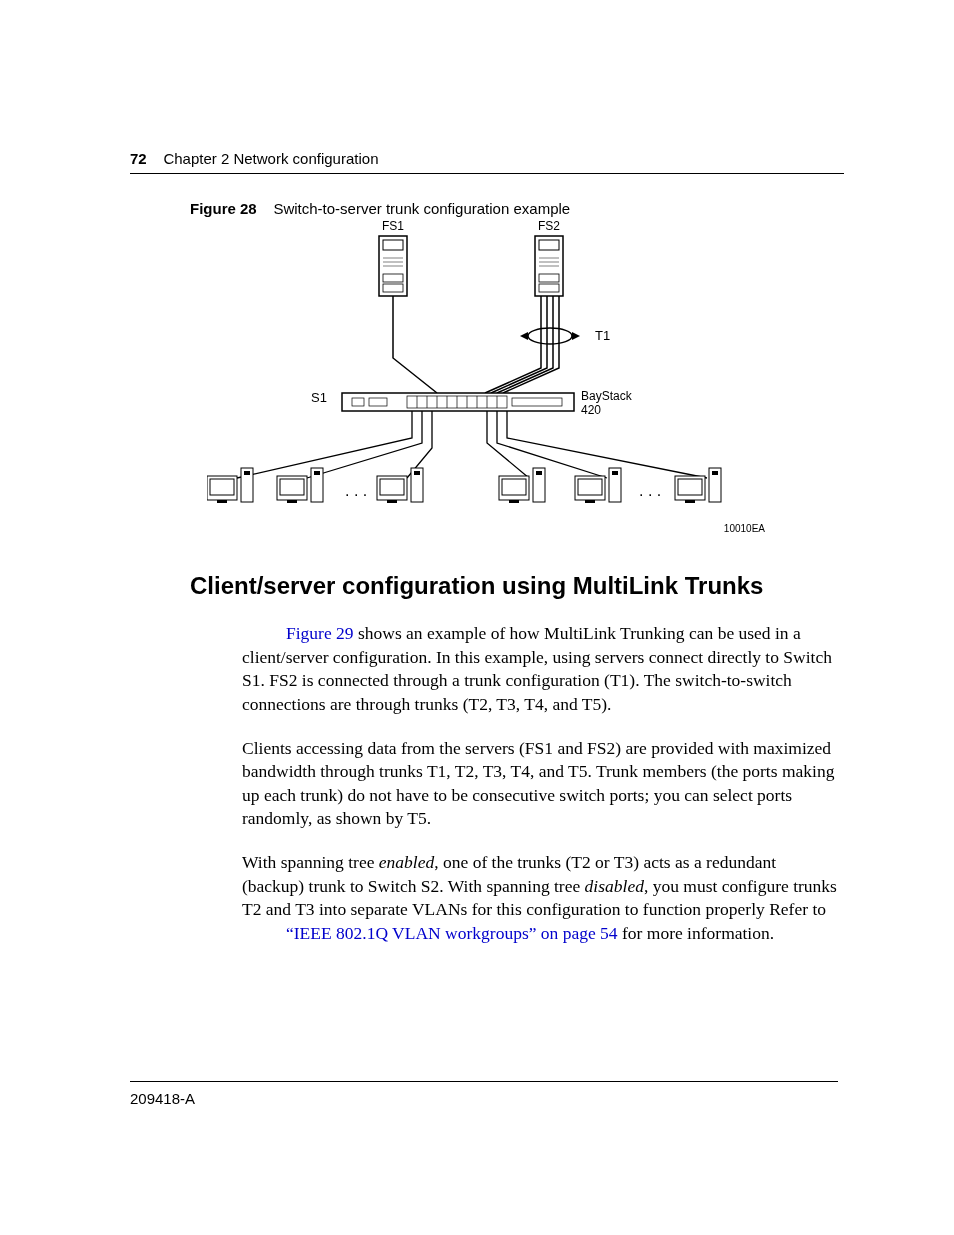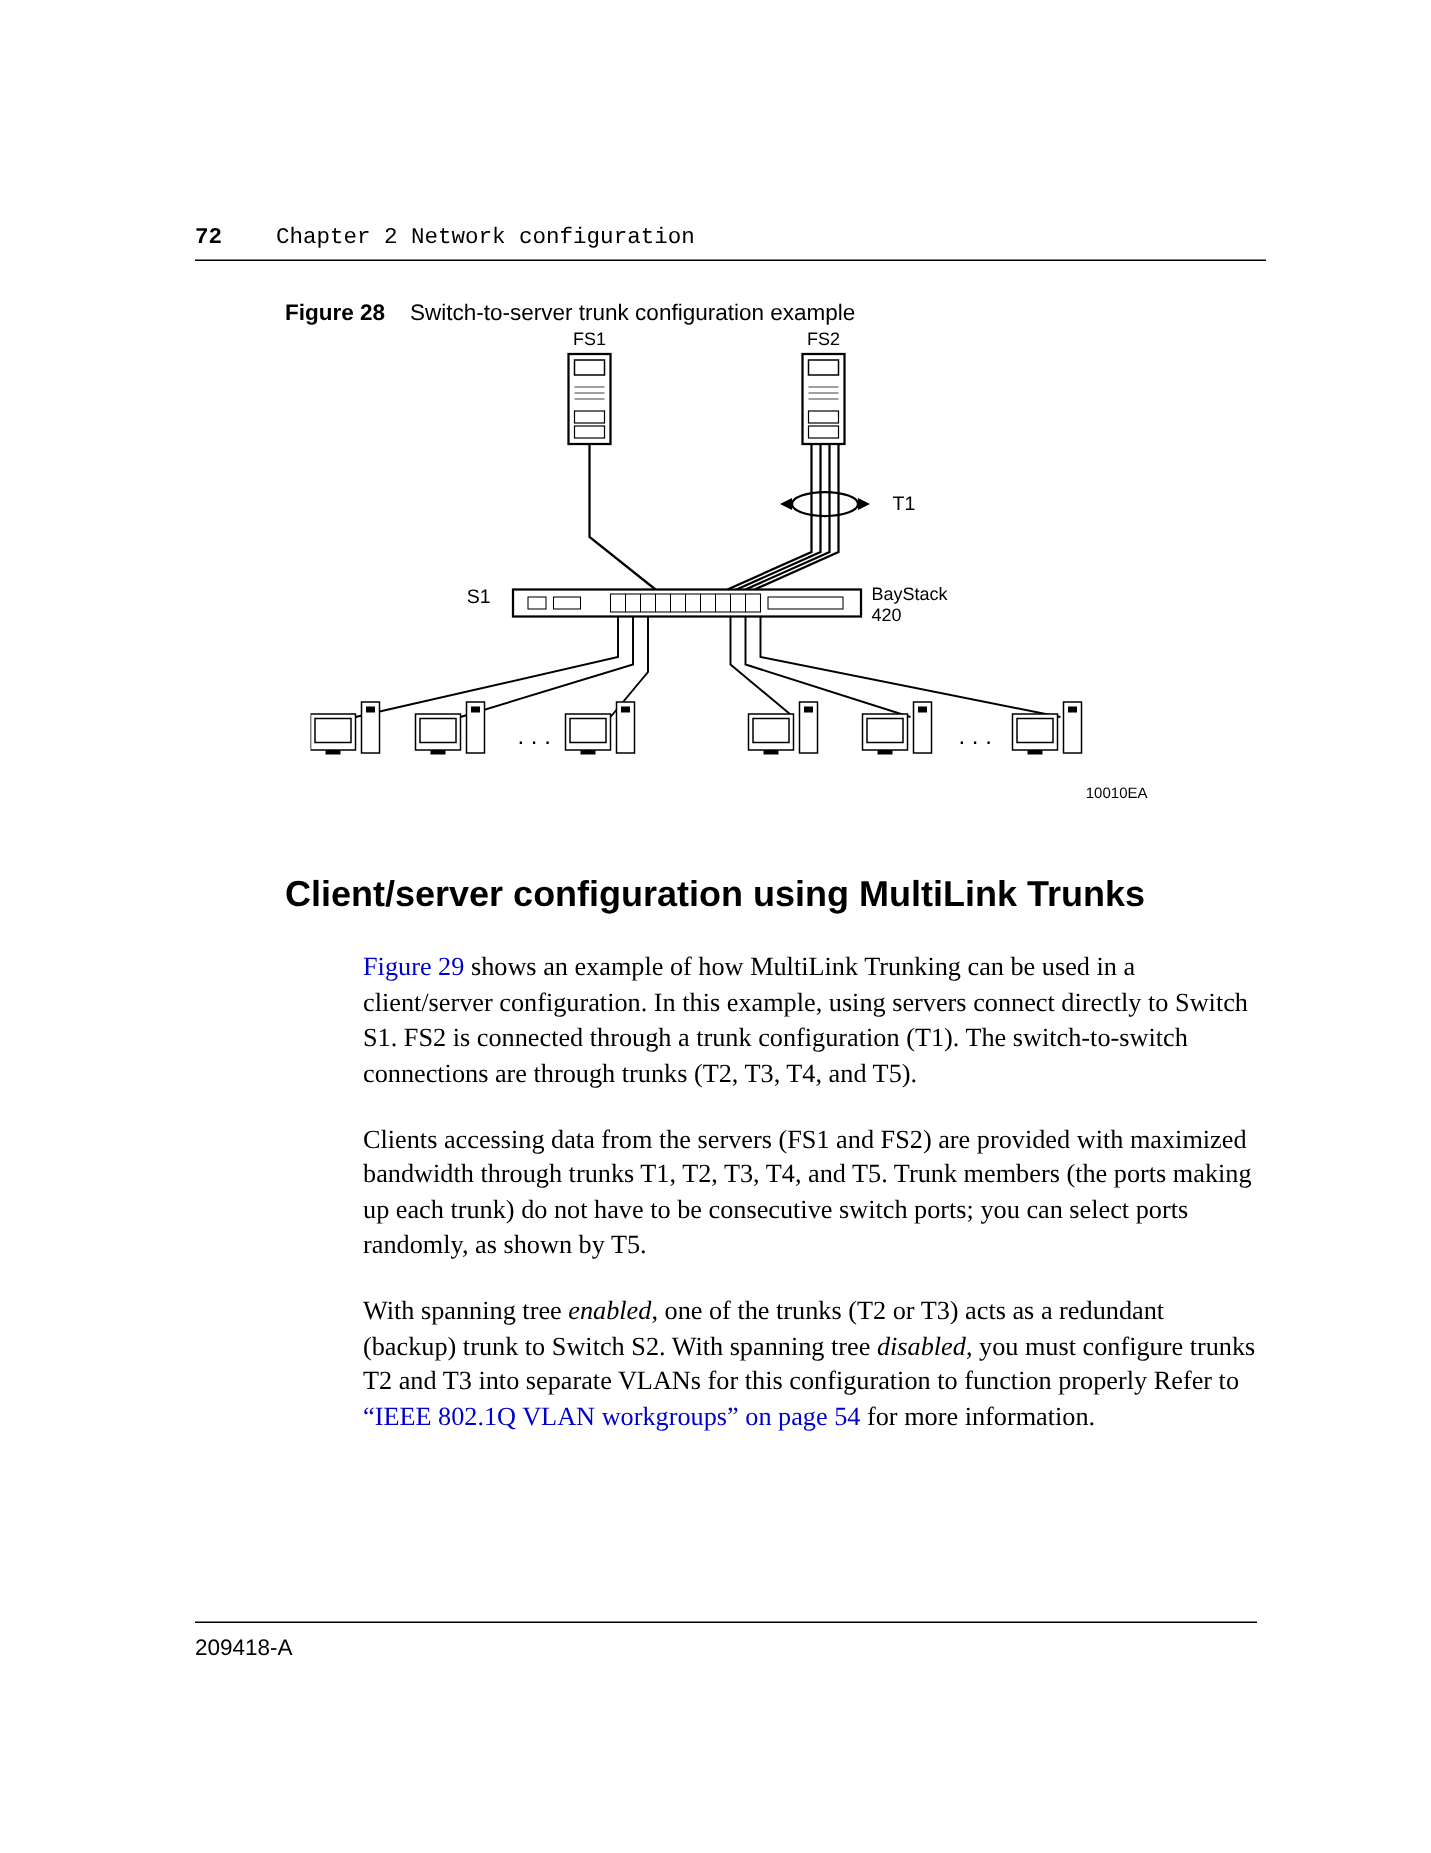--- a/index.html
+++ b/index.html
@@ -10,57 +10,57 @@
     color: #000;
   }
   .page {
     width: 954px;
     height: 1235px;
     box-sizing: border-box;
     padding: 150px 110px 60px 130px;
     position: relative;
   }
   .running-head {
-    font-family: Liberation Mono, monospace;
+    font-family: Liberation Sans, sans-serif;
     font-size: 15px;
     border-bottom: 1.5px solid #000;
     padding-bottom: 6px;
     margin-bottom: 26px;
   }
   .running-head .page-num {
     font-weight: bold;
   }
   .fig-caption {
     font-family: Arial, Helvetica, sans-serif;
     font-size: 15px;
     margin-left: 60px;
     margin-bottom: 1px;
   }
   .fig-caption .fig-label { font-weight: bold; }
   .figure {
     width: 560px;
-    margin: 0 auto 40px auto;
+    margin: 0 auto 30px auto;
   }
   .figure svg text {
     font-family: Arial, Helvetica, sans-serif;
   }
   .section-heading {
     font-family: Arial, Helvetica, sans-serif;
     font-weight: bold;
     font-size: 24px;
     margin: 25px 0 22px 60px;
   }
   .body-para {
     font-size: 17.5px;
     line-height: 1.35;
     margin: 0 0 20px 112px;
     max-width: 600px;
   }
   .body-para .italic { font-style: italic; }
-  .body-para .link { color: #0000cc; }
+  .body-para .link { color: #0000cc; margin-left: 44px; }
   .footer {
     position: absolute;
     left: 130px;
     right: 116px;
     bottom: 128px;
     border-top: 1.5px solid #000;
     padding-top: 8px;
     font-family: Arial, Helvetica, sans-serif;
     font-size: 15px;
   }

